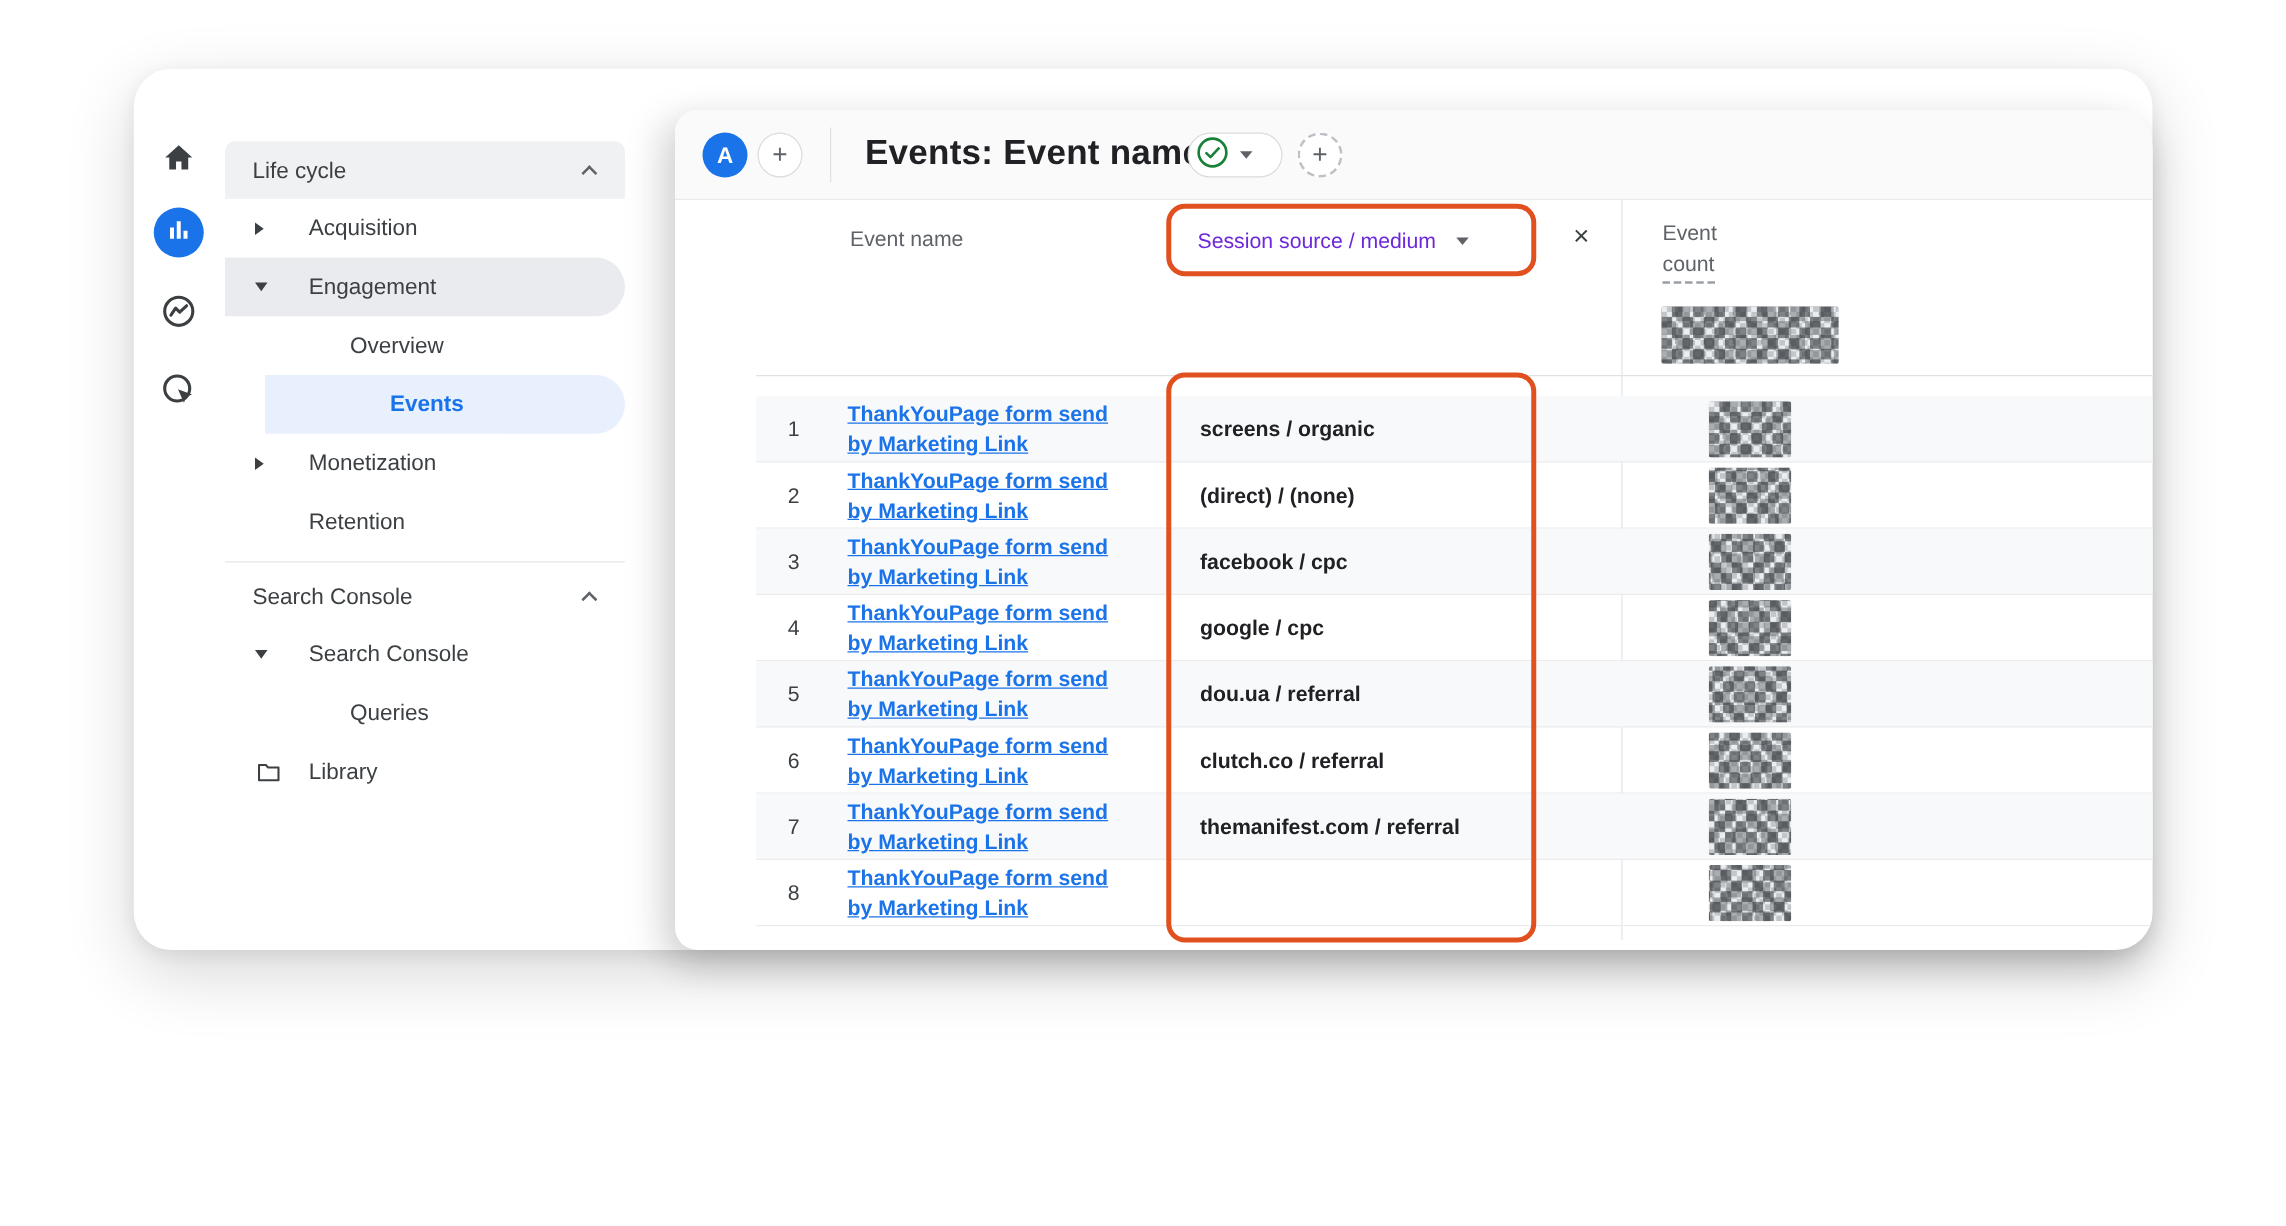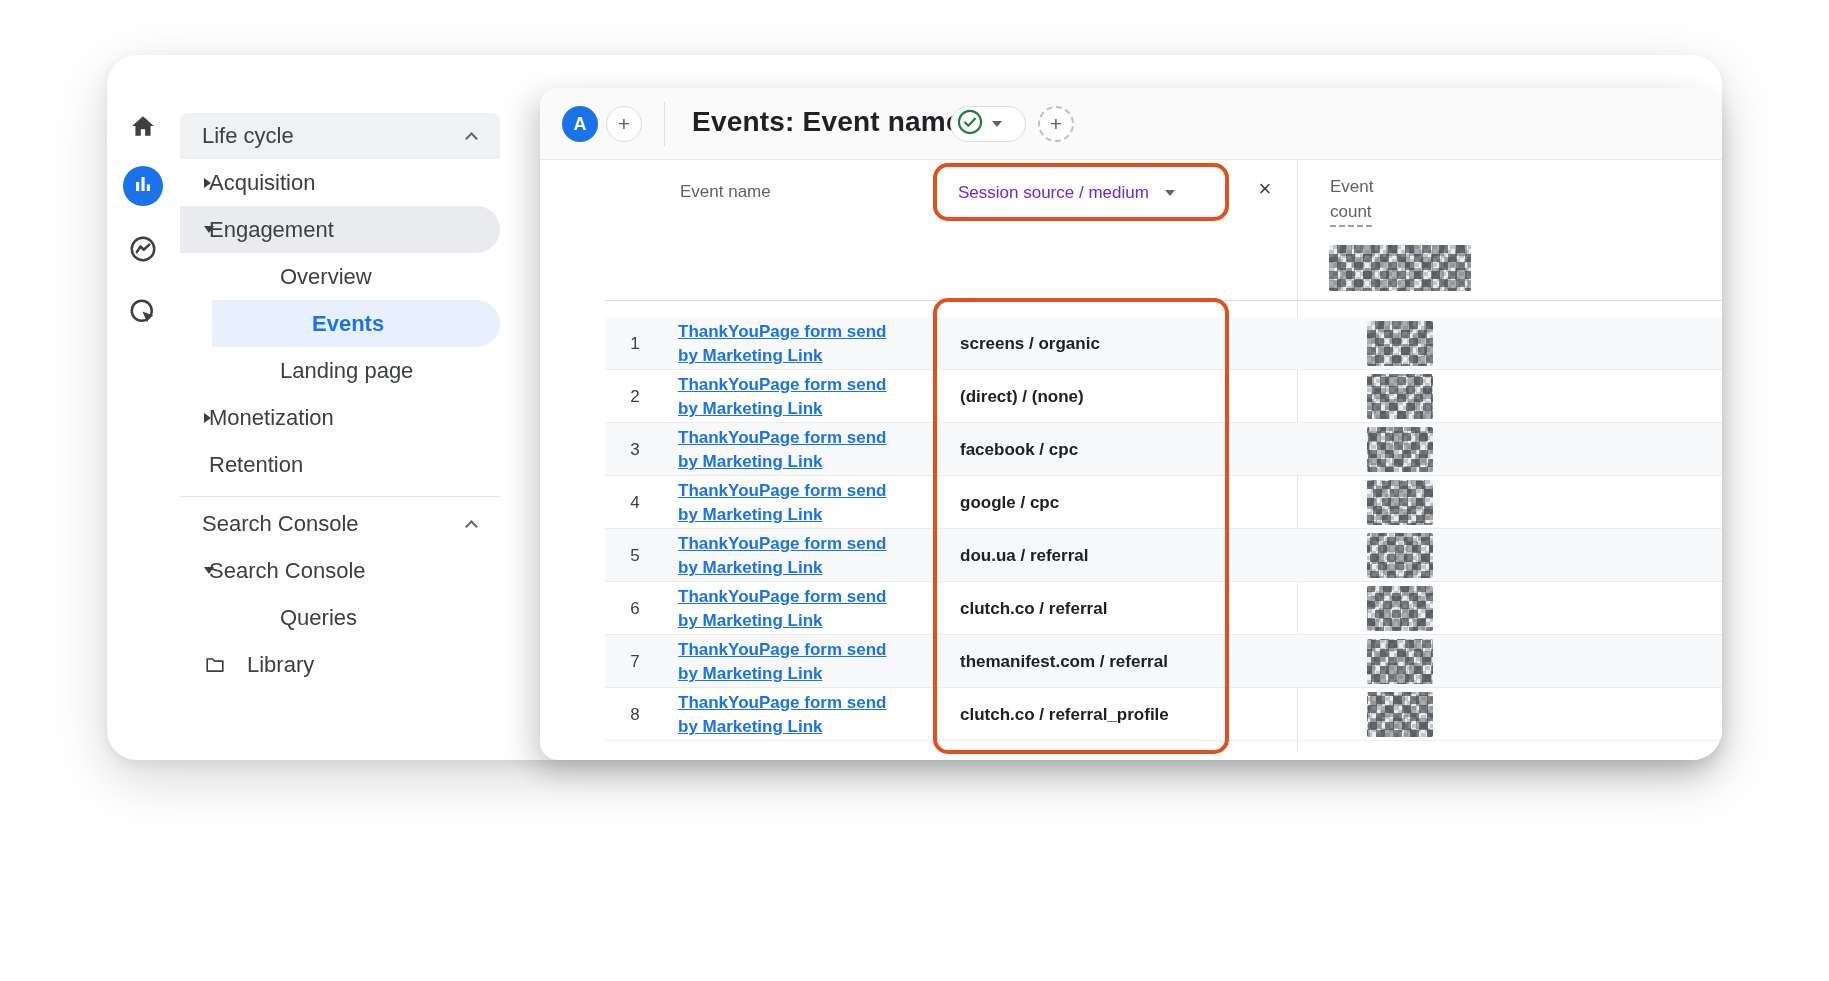--- a/index.html
+++ b/index.html
@@ -11,33 +11,33 @@
     background:#fff; border-radius:30px;
     box-shadow:0 18px 55px rgba(0,0,0,.16), 0 4px 14px rgba(0,0,0,.07); }
 
   
   .icon-rail{ position:absolute; left:0; top:0; width:73px; height:100%; }
   .rail-item{ position:absolute; left:16px; width:40px; height:40px;
     display:flex; align-items:center; justify-content:center; cursor:pointer; }
   .rail-item.reports{ background:var(--accent-blue,#1a73e8); border-radius:50%; }
 
   
-  .sidebar{ position:absolute; left:73px; top:58px; width:320px; color:#3c4043; font-size:22px; }
+  .sidebar{ position:absolute; left:73px; top:58px; width:320px; color:#3c4043; font-size:18px; }
   .side-header{ height:46px; background:#f0f1f2; display:flex; align-items:center;
     padding:0 24px 0 22px; justify-content:space-between; border-radius:8px 8px 0 0; cursor:pointer; }
   .side-header.flat{ background:transparent; border-radius:0; }
   .chev-up{ width:9px; height:9px; border-left:2px solid #5f6368; border-top:2px solid #5f6368;
     transform:rotate(45deg); margin-top:4px; }
   .side-item{ height:47px; display:flex; align-items:center; position:relative; cursor:pointer; }
   .side-item .tri{ position:absolute; left:24px; }
   .tri.right{ width:0;height:0;border-top:5px solid transparent;border-bottom:5px solid transparent;
     border-left:7px solid #3c4043; }
   .tri.down{ width:0;height:0;border-left:5px solid transparent;border-right:5px solid transparent;
     border-top:7px solid #3c4043; }
-  .side-item.parent span.lbl{ margin-left:29px; }
+  .side-item.parent span.lbl{ margin-left:67px; }
   .side-item.child span.lbl{ margin-left:100px; }
   .side-item.row-expanded{ background:#e9ebee; border-radius:0 24px 24px 0; }
   .side-item.active{ background:var(--active-item-bg,#e8f0fe); border-radius:0 24px 24px 0;margin-left:32px; }
   .side-item.active span.lbl{ color:var(--accent-blue,#1a73e8); font-weight:600; }
   .side-divider{ height:1px; background:#e4e6e8; margin:8px 0 4px 0; }
   .side-item.library svg{ position:absolute; left:24px; }
   .side-item.library span.lbl{ margin-left:67px; }
 
   
   .main-panel{ position:absolute; left:433px; top:33px; width:1182px; height:672px;
@@ -157,23 +157,20 @@
     <div class="side-item parent row-expanded">
       <span class="tri down"></span>
       <span class="lbl">Engagement</span>
     </div>
     <div class="side-item child">
       <span class="lbl">Overview</span>
     </div>
     <div class="side-item child active">
       <span class="lbl">Events</span>
     </div>
-    <div class="side-item child">
-      <span class="lbl">Landing page</span>
-    </div>
     <div class="side-item parent">
       <span class="tri right"></span>
       <span class="lbl">Monetization</span>
     </div>
     <div class="side-item parent">
       <span class="lbl">Retention</span>
     </div>
 
     <div class="side-divider"></div>
 
@@ -278,21 +275,20 @@
   <div class="trow odd">
     <div class="cell-num">7</div>
     <a class="cell-link">ThankYouPage form send by Marketing Link</a>
     <div class="cell-source">themanifest.com / referral</div>
     <div class="cell-count pixelated" style="background-position: 30px 18px, 42px 12px, 0px 0px;"></div>
   </div>
 
   <div class="trow">
     <div class="cell-num">8</div>
     <a class="cell-link">ThankYouPage form send by Marketing Link</a>
-    <div class="cell-source">clutch.co / referral_profile</div>
     <div class="cell-count pixelated" style="background-position: 35px 21px, 49px 14px, 0px 0px;"></div>
   </div>
 </div>
 
     <div class="annot box-dim-header"></div>
     <div class="annot box-dim-column"></div>
   </div>
 
 </div>
 

